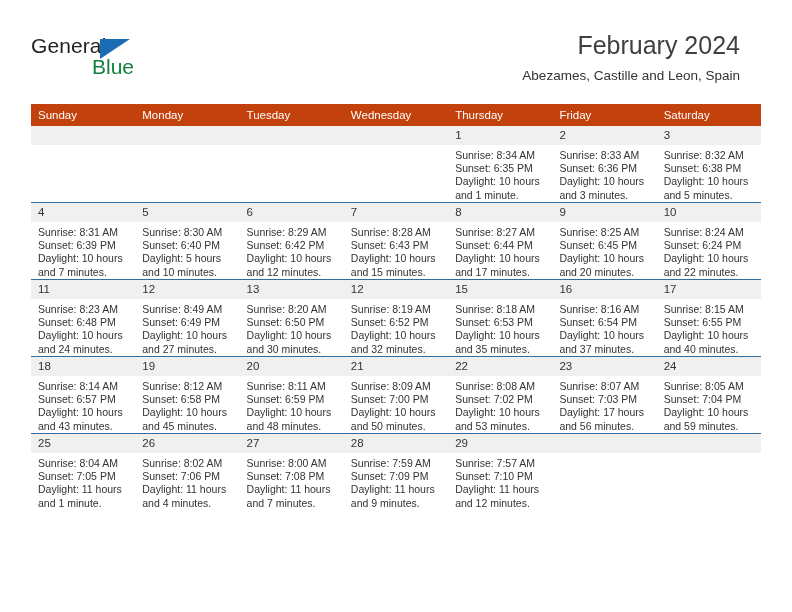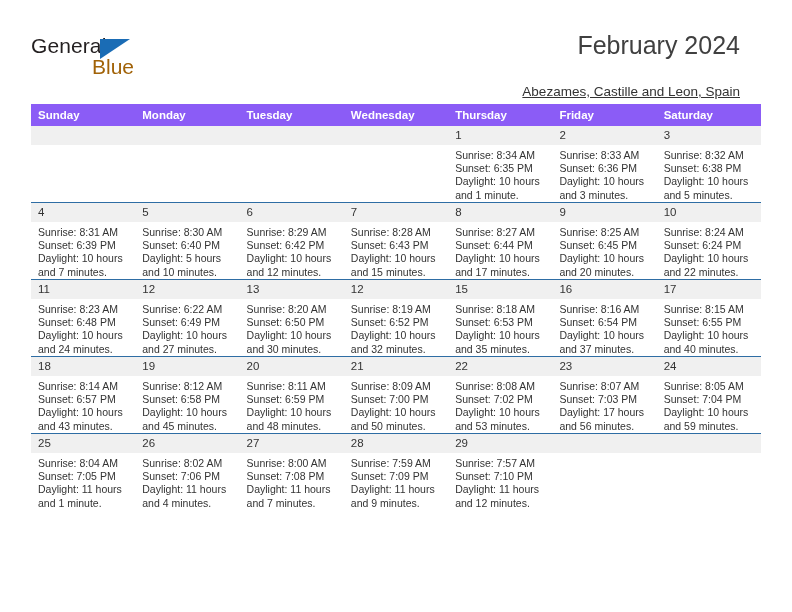--- a/index.html
+++ b/index.html
@@ -52,58 +52,57 @@
     width: 0;
     height: 0;
     border-left: 30px solid #1a6cb5;
     border-bottom: 20px solid transparent;
   }
   .logo-blue {
     position: absolute;
     left: 61px;
     top: 21px;
     font-size: 21px;
-    color: #a16207;
+    color: #15803d;
     line-height: 24px;
   }
   .title-block {
     position: absolute;
     right: 0;
     top: 0;
     text-align: right;
   }
   .cal-title {
     font-size: 25px;
     color: #404040;
     line-height: 30px;
     white-space: nowrap;
   }
   .cal-subtitle {
-    margin-top: 24px;
+    margin-top: 8px;
     font-size: 13.5px;
     color: #333333;
     line-height: 16px;
     white-space: nowrap;
-    text-decoration: underline;
   }
 
   
   .calendar {
     position: absolute;
     left: 31px;
     top: 104px;
     width: 730px;
     border-collapse: collapse;
     table-layout: fixed;
   }
   .calendar th {
-    background: #8b5cf6;
+    background: #c2410c;
     color: #ffffff;
     font-size: 11.5px;
-    font-weight: bold;
+    font-weight: normal;
     text-align: left;
     padding: 5px 0 5px 7px;
     height: 12px;
     border: none;
   }
   .calendar td {
     vertical-align: top;
     padding: 0;
     border: none;
     border-top: 1.4px solid #2e6da4;
@@ -271,21 +270,21 @@
             <div class="daynum">11</div>
             <div class="details">
               <div>Sunrise: 8:23 AM</div>
               <div>Sunset: 6:48 PM</div>
               <div class="daylight">Daylight: 10 hours and 24 minutes.</div>
             </div>
           </td>
           <td>
             <div class="daynum">12</div>
             <div class="details">
-              <div>Sunrise: 6:22 AM</div>
+              <div>Sunrise: 8:49 AM</div>
               <div>Sunset: 6:49 PM</div>
               <div class="daylight">Daylight: 10 hours and 27 minutes.</div>
             </div>
           </td>
           <td>
             <div class="daynum">13</div>
             <div class="details">
               <div>Sunrise: 8:20 AM</div>
               <div>Sunset: 6:50 PM</div>
               <div class="daylight">Daylight: 10 hours and 30 minutes.</div>

